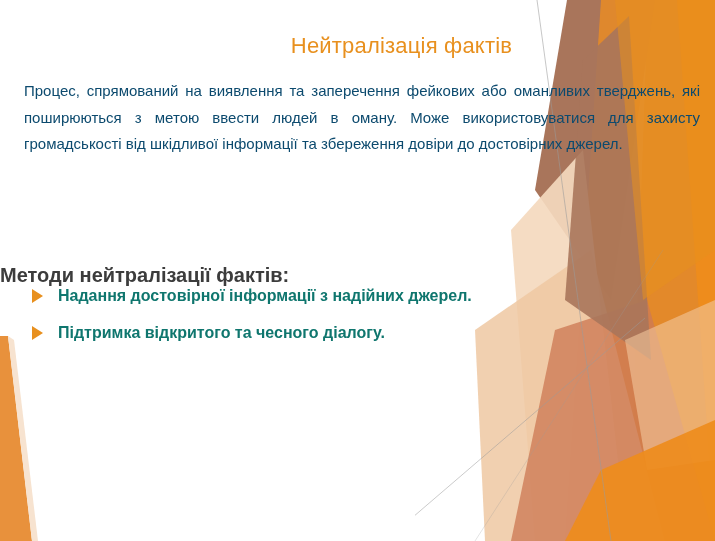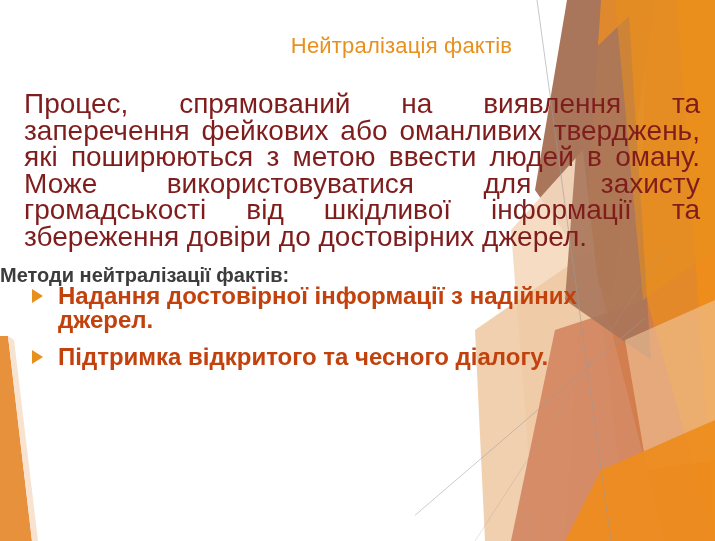--- a/index.html
+++ b/index.html
@@ -59,24 +59,24 @@
     color: #E8901E;
     white-space: nowrap;
     margin-left: 44px;
   }
 
   #body-paragraph {
     position: absolute;
     top: 63px;
     left: 24px;
     width: 676px;
-    font-size: 28px;
+    font-size: 15px;
     line-height: 26.6px;
     font-weight: 400;
-    color: #7f1d1d;
+    color: #0c4a6e;
     text-align: justify;
     text-justify: inter-word;
   }
 
   #methods-heading {
     position: absolute;
     top: 247px;
     left: 0;
     width: 700px;
     font-size: 20px;
@@ -91,24 +91,24 @@
     left: 30px;
     width: 640px;
     list-style: none;
     margin: 0;
     padding: 0;
   }
   #bullet-list li {
     position: relative;
     padding-left: 28px;
     margin-bottom: 13px;
-    font-size: 24px;
+    font-size: 16px;
     line-height: 24px;
     font-weight: 700;
-    color: #c2410c;
+    color: #0f766e;
   }
   #bullet-list li:last-child { margin-bottom: 12px; }
 
   .bullet-marker {
     position: absolute;
     left: 2px;
     top: 5px;
     width: 0;
     height: 0;
     border-left: 11px solid #E8901E;

